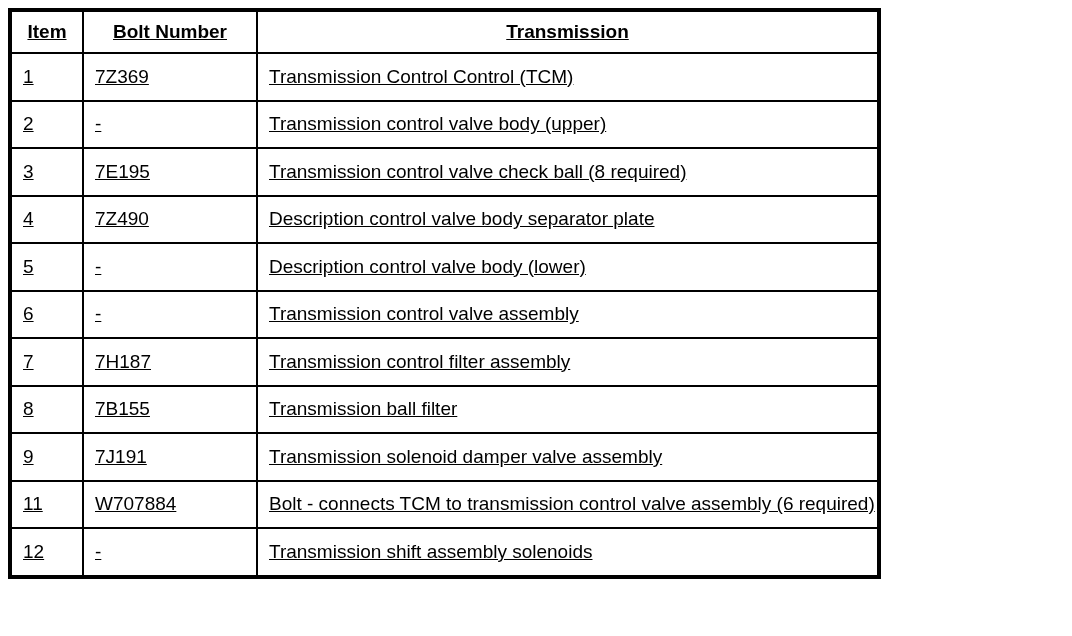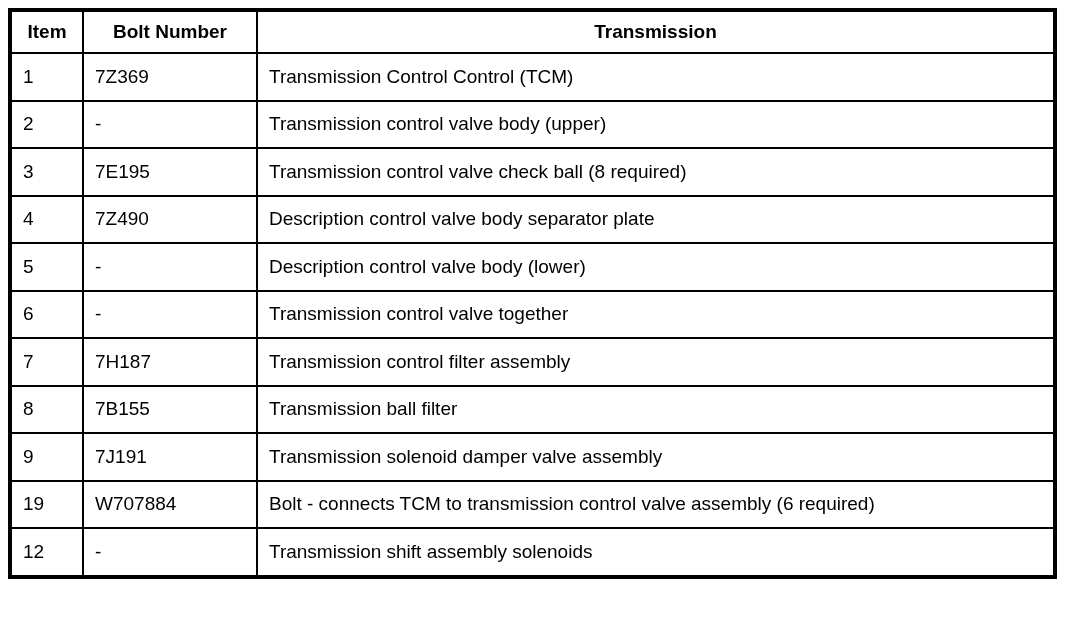--- a/index.html
+++ b/index.html
@@ -16,23 +16,24 @@
     overflow: hidden;
   }
   .table-wrap {
     position: absolute;
     left: 8px;
     top: 8px;
   }
   table.parts {
     border-collapse: collapse;
     table-layout: fixed;
-    width: 1049px;
+    width: 873px;
     background: var(--bg-color, #fff);
     border: 4px solid var(--border-color, #000);
+    text-decoration: underline;
   }
   table.parts th,
   table.parts td {
     border: 2px solid var(--border-color, #000);
     overflow: hidden;
     white-space: nowrap;
   }
   table.parts th {
     font-size: 19px;
     font-weight: bold;
@@ -86,39 +87,39 @@
           <td class="col-description">Description control valve body separator plate</td>
         </tr>
         <tr>
           <td class="col-item">5</td>
           <td class="col-part-number">-</td>
           <td class="col-description">Description control valve body (lower)</td>
         </tr>
         <tr>
           <td class="col-item">6</td>
           <td class="col-part-number">-</td>
-          <td class="col-description">Transmission control valve together</td>
+          <td class="col-description">Transmission control valve assembly</td>
         </tr>
         <tr>
           <td class="col-item">7</td>
           <td class="col-part-number">7H187</td>
           <td class="col-description">Transmission control filter assembly</td>
         </tr>
         <tr>
           <td class="col-item">8</td>
           <td class="col-part-number">7B155</td>
           <td class="col-description">Transmission ball filter</td>
         </tr>
         <tr>
           <td class="col-item">9</td>
           <td class="col-part-number">7J191</td>
           <td class="col-description">Transmission solenoid damper valve assembly</td>
         </tr>
         <tr>
-          <td class="col-item">19</td>
+          <td class="col-item">11</td>
           <td class="col-part-number">W707884</td>
           <td class="col-description">Bolt - connects TCM to transmission control valve assembly (6 required)</td>
         </tr>
         <tr>
           <td class="col-item">12</td>
           <td class="col-part-number">-</td>
           <td class="col-description">Transmission shift assembly solenoids</td>
         </tr>
       </tbody>
   </table>

